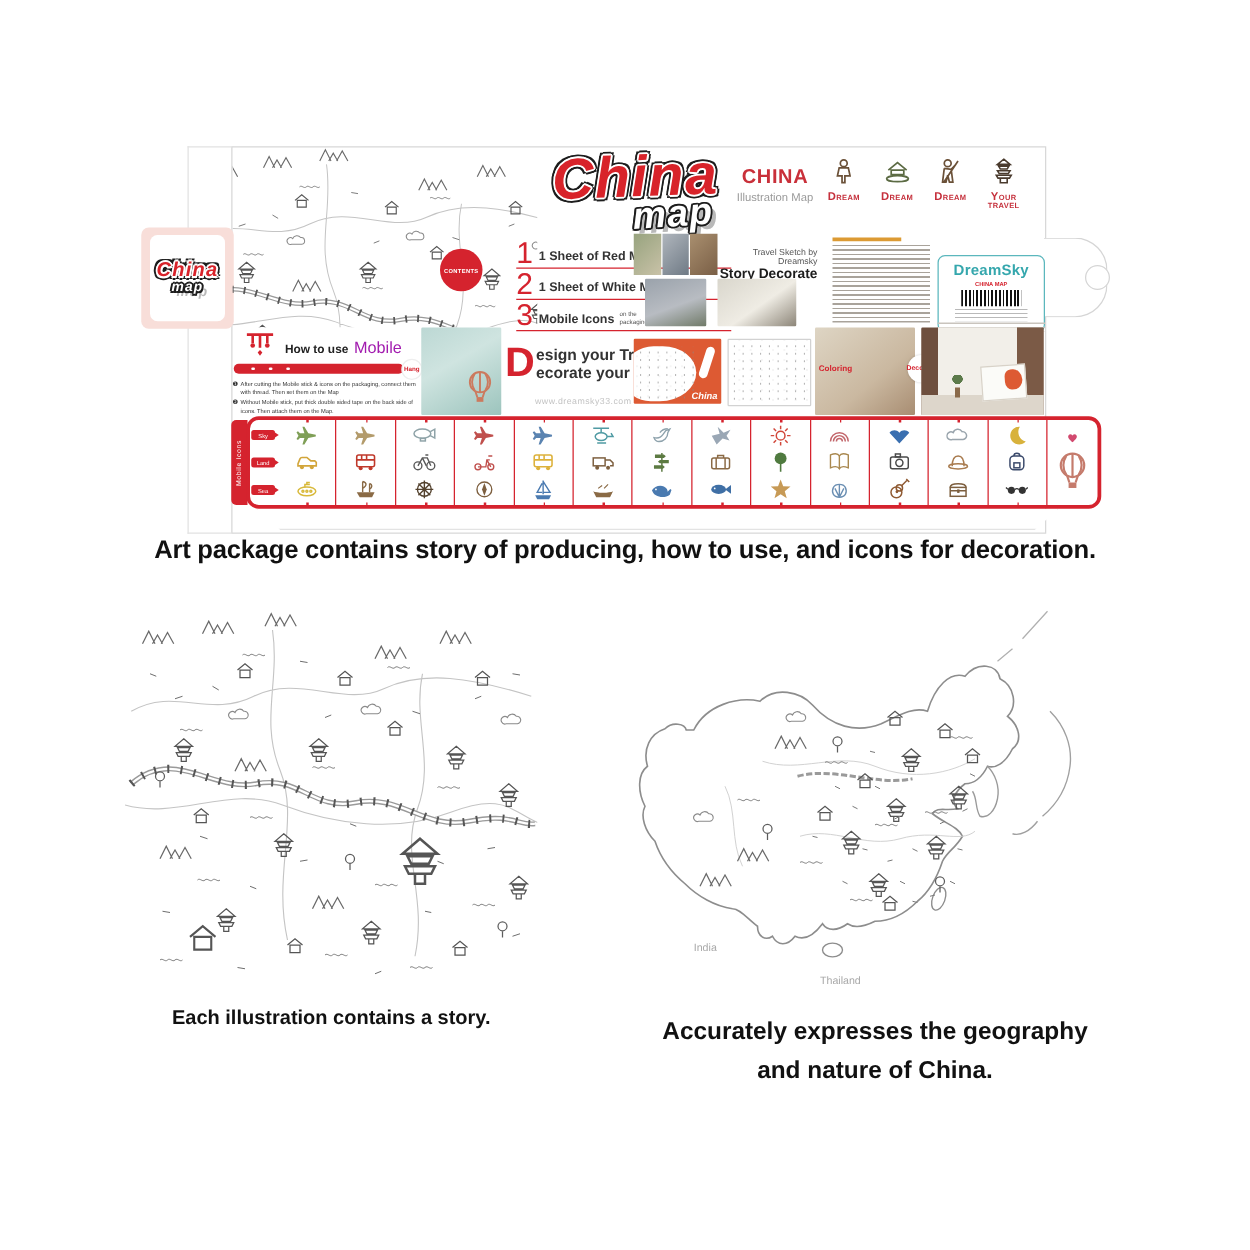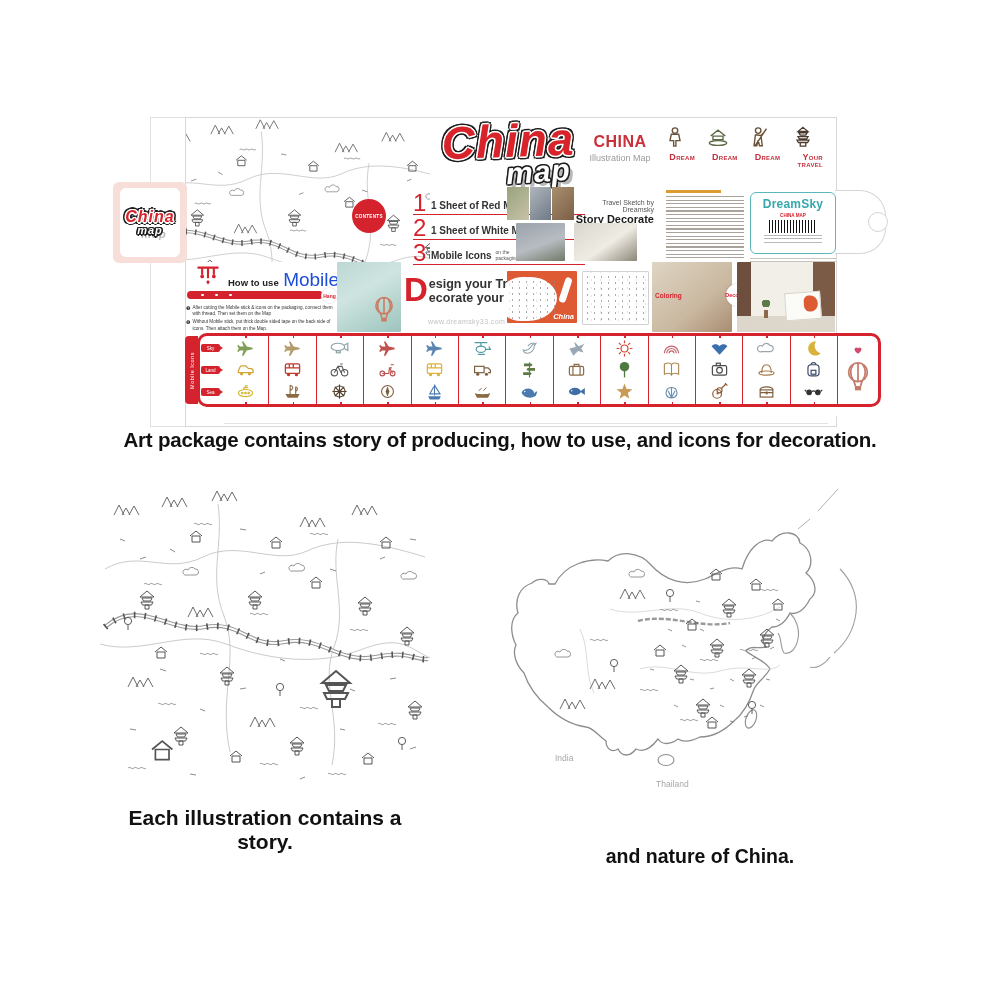--- a/index.html
+++ b/index.html
@@ -29,21 +29,21 @@
   .logo-main .logo-word1{font-size:46px;display:block;line-height:40px;transform:rotate(-2deg);}
   .logo-main .logo-word2{font-size:30px;display:inline-block;line-height:26px;transform:rotate(-4deg);margin-left:60px;margin-top:-2px;}
   .pink-inner .logo-word1{font-size:16px;line-height:15px;}
   .pink-inner .logo-word2{font-size:11px;line-height:11px;}
   
   .heading{left:585px;top:133px;width:70px;text-align:center;}
   .heading .t{color:#c9303a;font-weight:700;font-size:16px;letter-spacing:.5px;}
   .heading .s{color:#9a9a9a;font-size:9px;margin-top:2px;}
   
   .values{left:655px;top:124px;width:168px;display:flex;justify-content:space-between;}
-  .vitem{width:40px;text-align:right;}
+  .vitem{width:40px;text-align:center;}
   .vitem svg{width:22px;height:26px;display:block;margin:0 auto;}
   .vlabel{color:#c5303c;font-size:6px;font-weight:700;letter-spacing:.3px;margin-top:2px;}
   .vlabel::first-letter{font-size:9px;}
   
   .art-tl{left:186px;top:118px;width:244px;height:144px;overflow:hidden;}
   
   .contents-badge{left:352px;top:199px;width:34px;height:34px;border-radius:50%;background:#d5232e;
      color:#fff;font-size:4.6px;font-weight:700;display:flex;align-items:center;justify-content:center;letter-spacing:.3px;}
   .clist{left:413px;top:193px;width:172px;}
   .citem{display:flex;align-items:flex-end;border-bottom:1.4px solid #d5232e;padding-bottom:1px;margin-bottom:3px;}
@@ -60,35 +60,35 @@
   .phDraw{left:574px;top:223px;width:63px;height:38px;background:linear-gradient(145deg,#d9d6cc,#efece4 55%,#8c8578);}
   .story-txt{left:570px;top:199px;width:84px;text-align:right;}
   .story-pre{font-size:7px;color:#555;}
   .story-title{font-size:11px;font-weight:700;color:#1c1c1c;}
   
   .para{left:666px;top:190px;width:78px;height:72px;}
   .para .hl{width:70%;height:2.6px;background:#dc9a33;margin-bottom:3px;}
   .para .lines{width:100%;height:62px;
      background:repeating-linear-gradient(to bottom,#a9a39b 0,#a9a39b 1.2px,transparent 1.2px,transparent 3.6px);}
   
-  .brand-box{left:750px;top:192px;width:86px;height:62px;border:1.4px solid #5bb7bd;border-radius:6px;background:#fff;
+  .brand-box{left:750px;top:204px;width:86px;height:62px;border:1.4px solid #5bb7bd;border-radius:6px;background:#fff;
      display:flex;flex-direction:column;align-items:center;padding-top:4px;box-sizing:border-box;}
   .brand-name{color:#35a7ad;font-size:12px;font-weight:700;letter-spacing:.2px;}
   .brand-prod{color:#d5232e;font-size:4.6px;font-weight:700;margin-top:2px;}
   .barcode{width:48px;height:13px;margin-top:2px;
      background:repeating-linear-gradient(to right,#111 0,#111 1.4px,#fff 1.4px,#fff 3px);}
   .brand-lines{width:58px;height:10px;margin-top:2px;
      background:repeating-linear-gradient(to bottom,#b9b9b9 0,#b9b9b9 1px,transparent 1px,transparent 3.4px);}
   .brand-foot{left:750px;top:258px;width:86px;height:7px;
      background:repeating-linear-gradient(to bottom,#c9c4bd 0,#c9c4bd 1px,transparent 1px,transparent 3.4px);}
   
   .howto-icon{left:192px;top:263px;width:32px;height:28px;}
   .howto-title{left:228px;top:269px;white-space:nowrap;}
   .howto-title .a{font-size:9.5px;font-weight:700;color:#222;}
-  .howto-title .b{font-size:19px;color:#1d4ed8;}
+  .howto-title .b{font-size:13px;color:#a21caf;}
   .hang-bar{left:187px;top:291px;width:136px;height:8px;background:#d5232e;border-radius:4px;}
   .hang-bar i{position:absolute;top:2.7px;width:2.6px;height:2.6px;border-radius:50%;background:#fff;}
   .hang-disc{left:322px;top:288px;width:15px;height:15px;border-radius:50%;background:#fff;
      box-shadow:0 0 0 1px #eee;display:flex;align-items:center;justify-content:center;
      color:#d5232e;font-size:5px;font-weight:700;}
   .bullets{left:186px;top:305px;width:148px;font-size:4.6px;line-height:6.2px;color:#333;}
   .bullets .b{display:flex;gap:2px;margin-bottom:2px;}
   .bullets .m{font-size:5px;}
   .phMobile{left:337px;top:262px;width:64px;height:70px;background:linear-gradient(150deg,#bcd8d4 0%,#cfe4e0 40%,#9cc4bd 100%);}
   .phMobile svg{position:absolute;right:4px;bottom:8px;width:26px;height:30px;color:#cc7a5e;}
@@ -133,21 +133,21 @@
   .icol::before{top:-2px;} .icol::after{bottom:-2px;}
   .icell{display:flex;gap:1px;align-items:center;justify-content:center;height:20px;}
   svg.mi{width:19px;height:19px;}
   .balloon-zone{width:40px;display:flex;flex-direction:column;align-items:center;justify-content:center;gap:1px;}
   .balloon-zone .big{width:30px;height:40px;color:#c57b6c;}
   .balloon-zone .hrt{width:10px;height:10px;color:#d24a6f;}
   .flap-bottom{left:205px;top:407px;width:640px;height:16px;border:1px solid #e3e3e3;border-top:none;background:#fff;
      clip-path:polygon(0 0,100% 0,97% 100%,3% 100%);}
   
   .cap1{left:0;top:428px;width:1000px;text-align:center;font-size:20.5px;font-weight:700;color:#111;letter-spacing:-.2px;}
-  .cap2{left:100px;top:806px;width:330px;text-align:center;font-size:21px;font-weight:700;color:#111;}
+  .cap2{left:100px;top:806px;width:330px;text-align:center;font-size:16px;font-weight:700;color:#111;}
   .cap3{left:480px;top:810px;width:440px;text-align:center;font-size:19.5px;font-weight:700;color:#111;line-height:31px;}
   
   .map-left{left:100px;top:478px;width:330px;height:312px;}
   .map-right{left:460px;top:468px;width:440px;height:332px;}
   svg{display:block;}
   .hidden-defs{position:absolute;width:0;height:0;overflow:hidden;}
 </style>
 </head>
 <body>
 
@@ -863,17 +863,17 @@
         <use href="#d-cld" x="170" y="100"></use>
         <use href="#d-cld" x="96" y="180"></use>
       <path fill="none" stroke="#7a7a7a" stroke-width=".8" d="M240 160l4 2M256 186l4-2M270 210l4 2M230 210l4 1M292 190l4-2M306 210l4 1M260 236l4 2M284 248l4-1M222 176l4 2M250 220l4-1M300 236l4 2M270 252l4 1M214 236l4 2M310 180l4-2M316 150l4 2M236 132l4 1M208 160l4 2M190 200l4 1"></path>
       <text x="95" y="292" font-size="8.5" fill="#a8a8a8" font-family="Liberation Sans, sans-serif">India</text>
       <text x="196" y="318" font-size="8.5" fill="#a8a8a8" font-family="Liberation Sans, sans-serif">Thailand</text>
     </svg>
   </div>
 
   <div class="abs cap2">Each illustration contains a story.</div>
   <div class="abs cap3">
-    <br>
+    <span>Accurately expresses the geography</span><br>
     <span>and nature of China.</span>
   </div>
 
 </div>
 
 </body></html>

